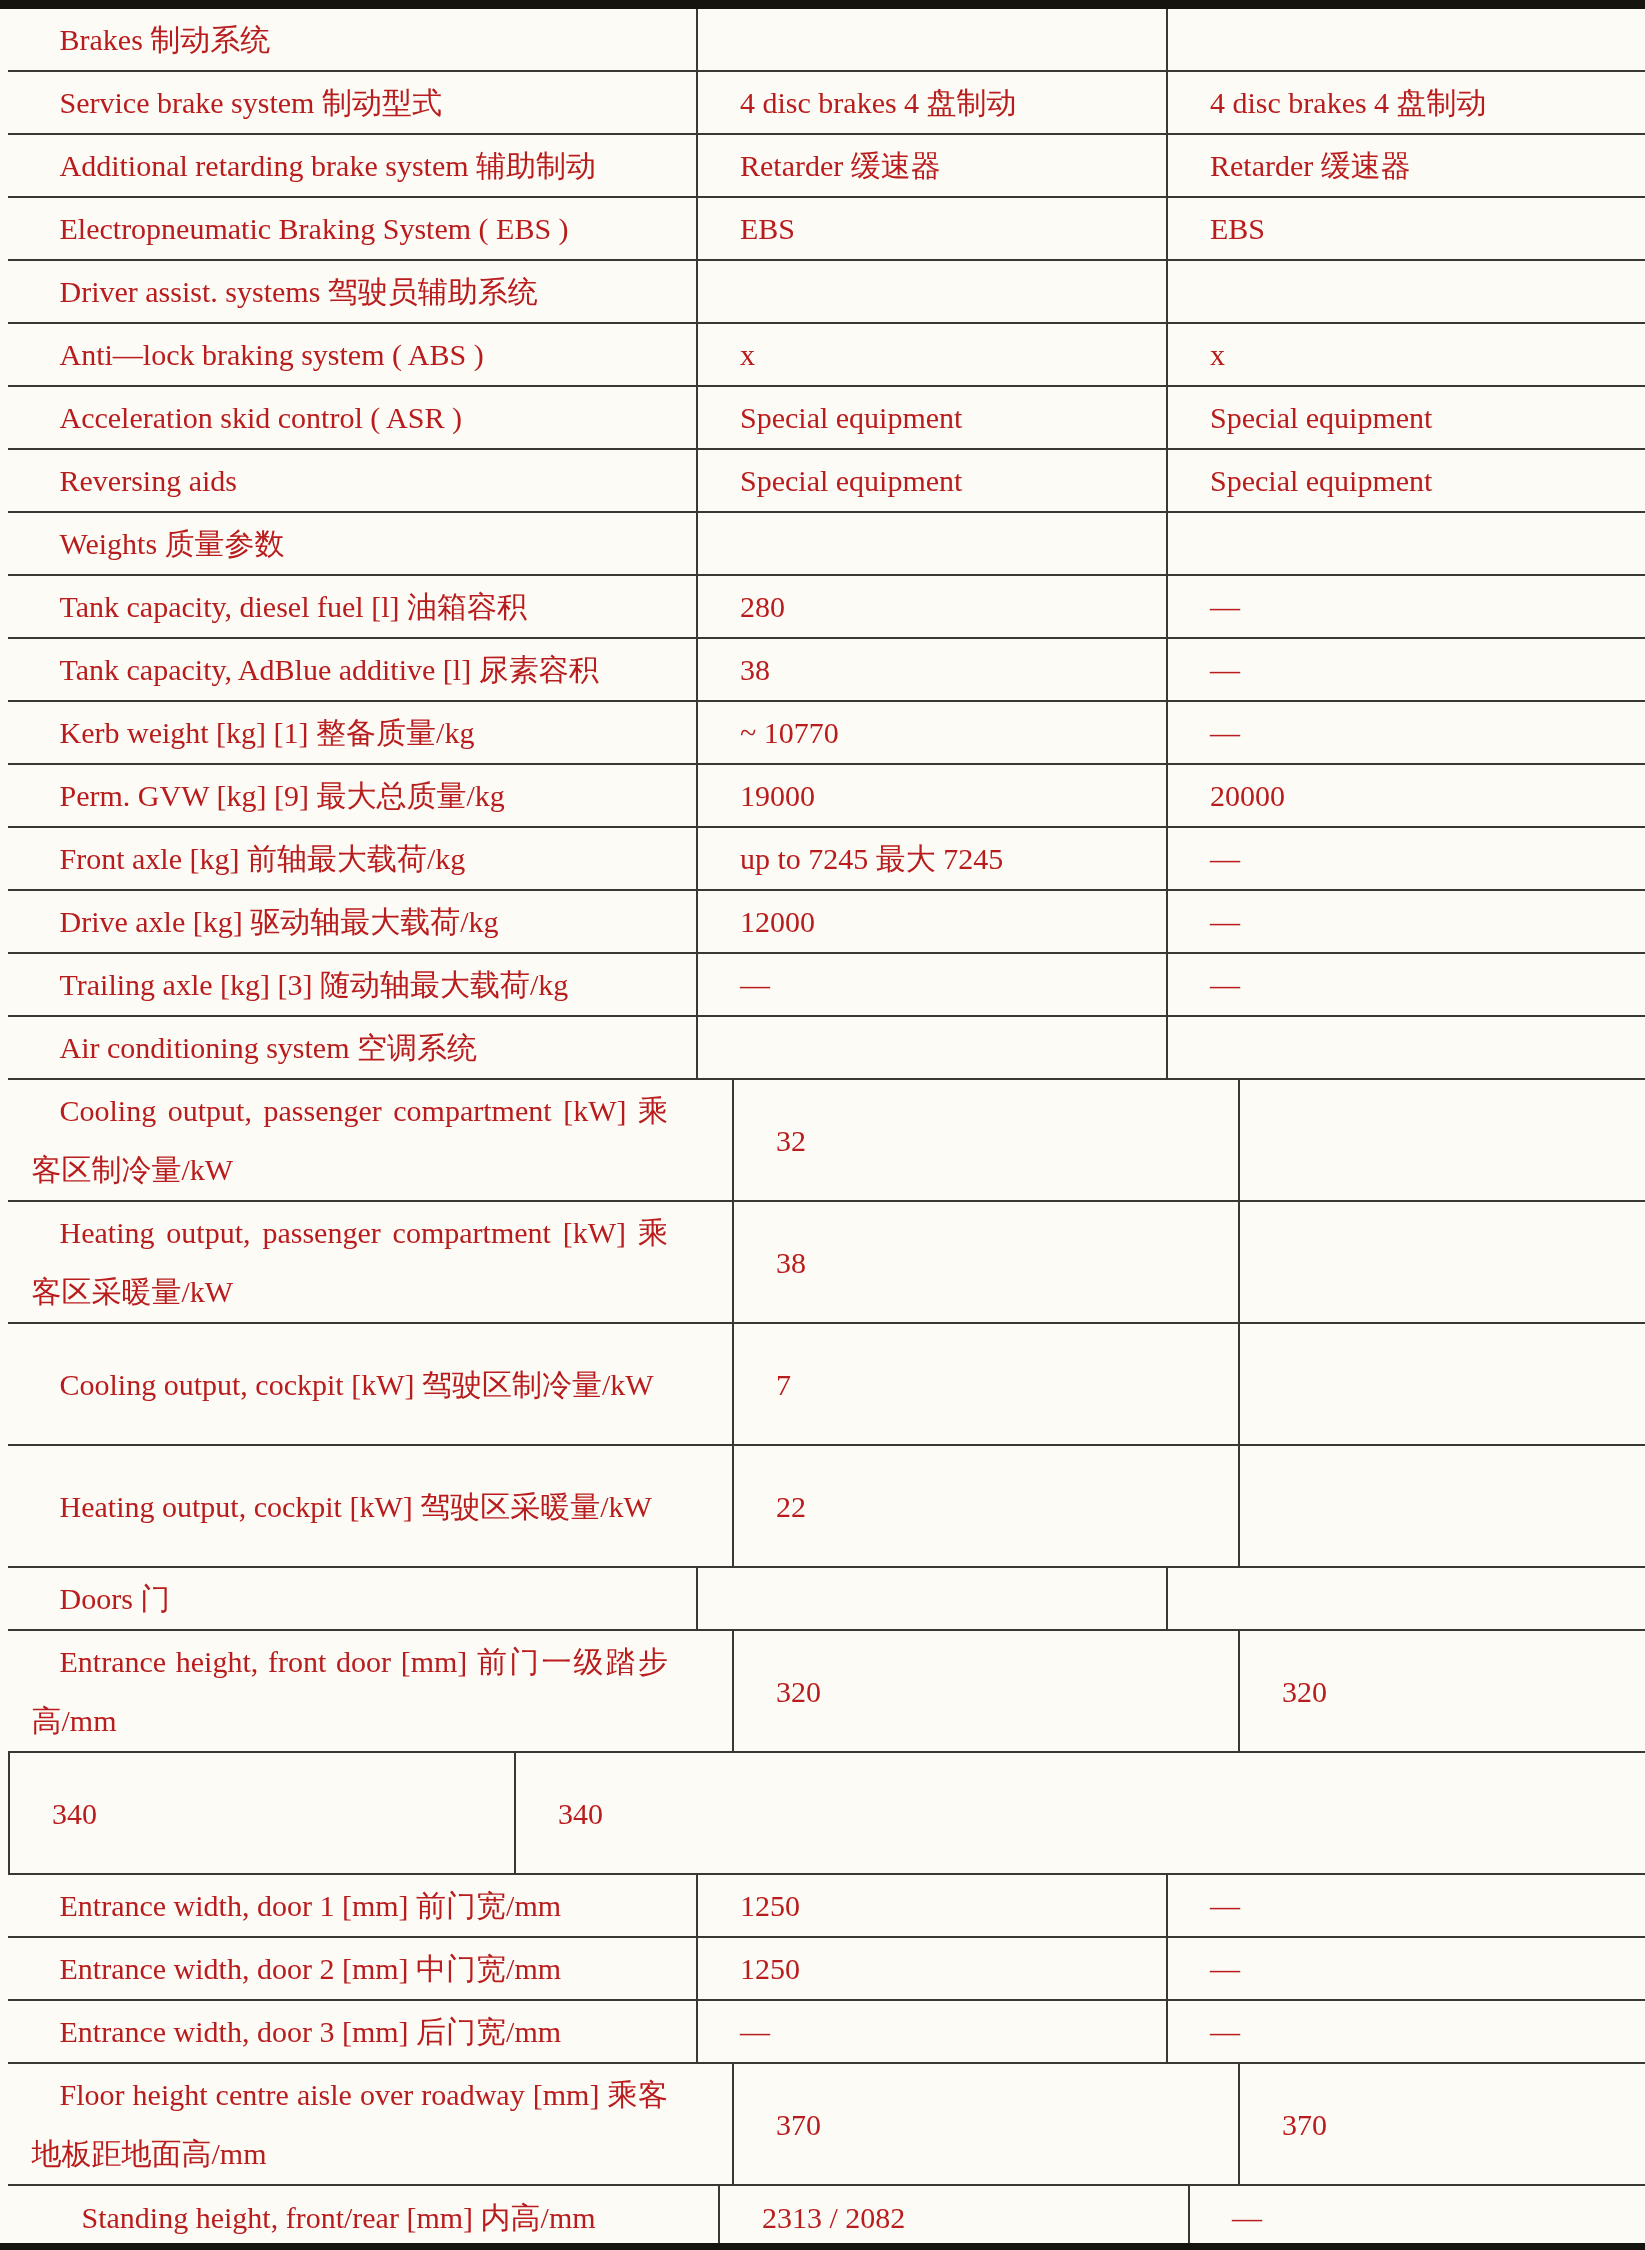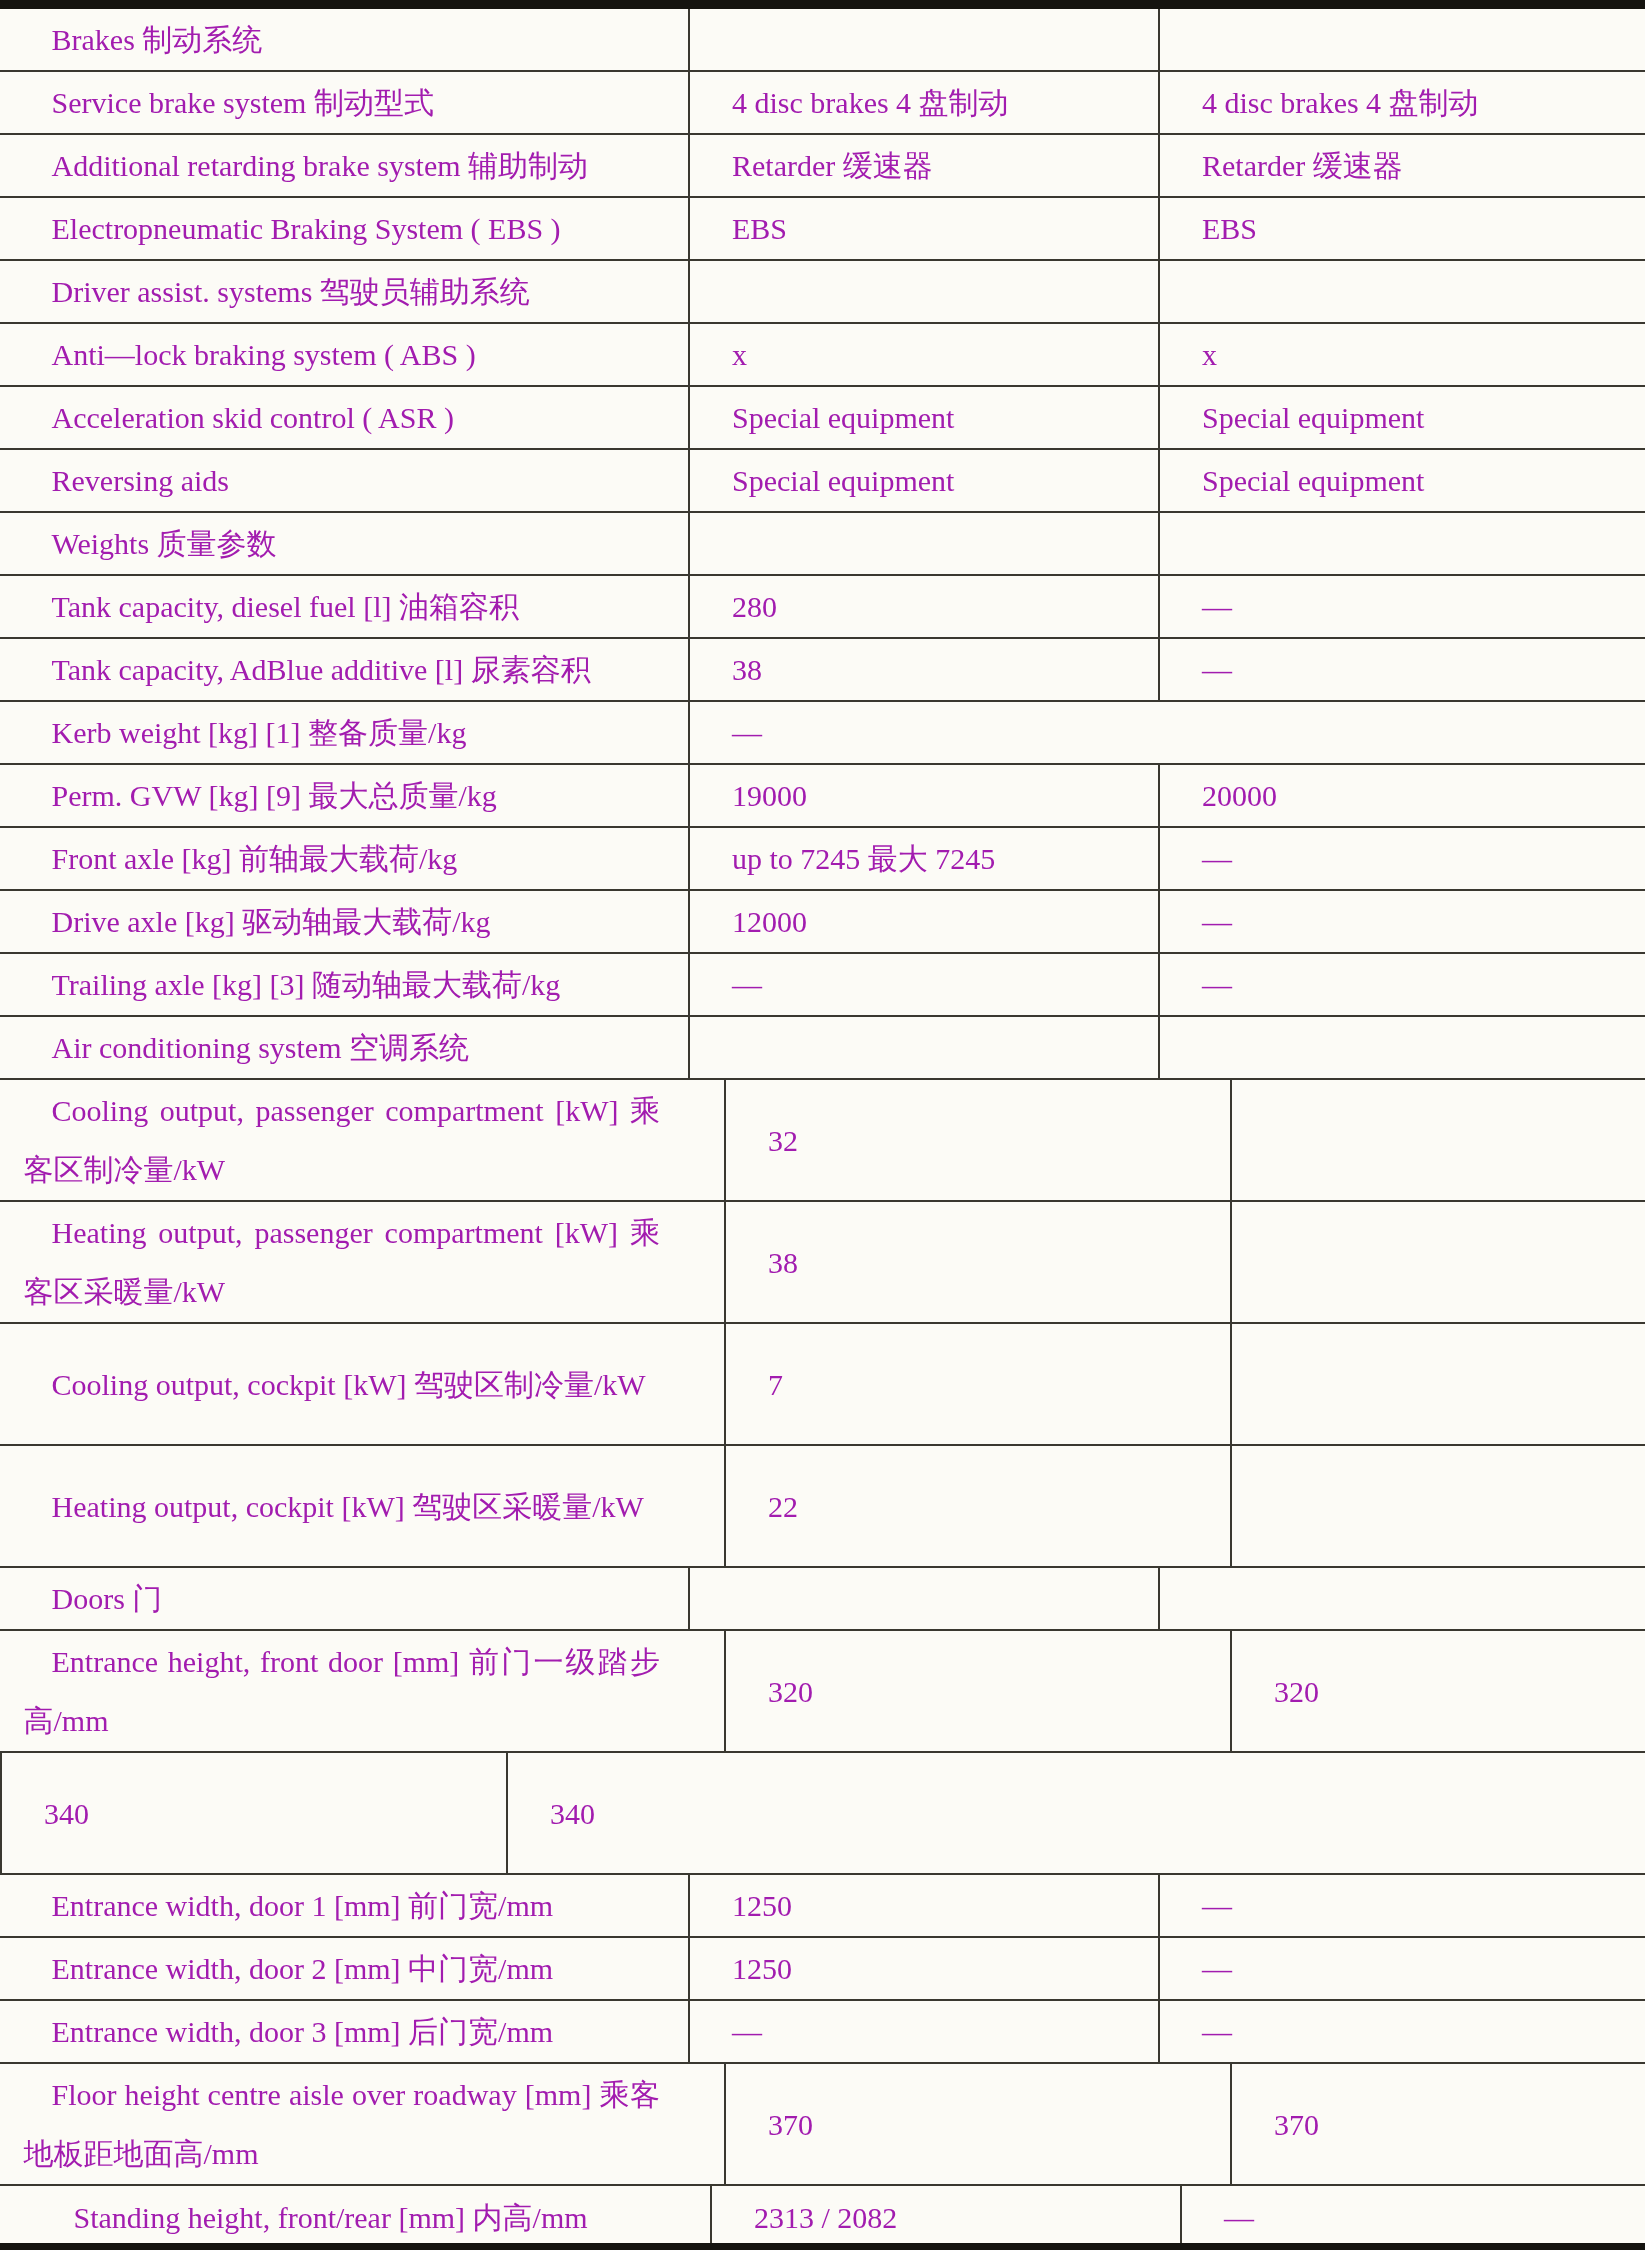--- a/index.html
+++ b/index.html
@@ -6,29 +6,30 @@
     margin: 0;
     padding: 0;
     background: #e8e8e4;
   }
   .page {
     position: relative;
     width: 1645px;
     height: 2250px;
     margin: 0 auto;
     background: #fcfbf6;
-    color: #a21caf;
+    color: #b91c1c;
     font-family: "Liberation Serif", "DejaVu Serif", serif;
     font-size: 30px;
     box-sizing: border-box;
     border-top: 9.4px solid #15140f;
     border-bottom: 7.5px solid #15140f;
     display: flex;
     flex-direction: column;
     overflow: hidden;
+    padding-left: 8px;
   }
   .row {
     display: flex;
     flex: 0 0 auto;
     height: 63px;
     box-sizing: border-box;
     border-bottom: 2.8px solid #3a3830;
   }
   .row.tall { height: 122px; gap: 36px; }
   .row:last-child { flex: 1 1 auto; border-bottom: none; margin-left: 22px; }
@@ -187,20 +188,23 @@
           <span class="val">38</span>
         </div>
         <div class="cell c3">
           <span class="val">—</span>
         </div>
       </div>
       <div class="row">
         <div class="cell c1">
           <div class="txt">Kerb weight [kg] [1] 整备质量/kg</div>
         </div>
+        <div class="cell c2">
+          <span class="val">~ 10770</span>
+        </div>
         <div class="cell c3">
           <span class="val">—</span>
         </div>
       </div>
       <div class="row">
         <div class="cell c1">
           <div class="txt">Perm. GVW [kg] [9] 最大总质量/kg</div>
         </div>
         <div class="cell c2">
           <span class="val">19000</span>

